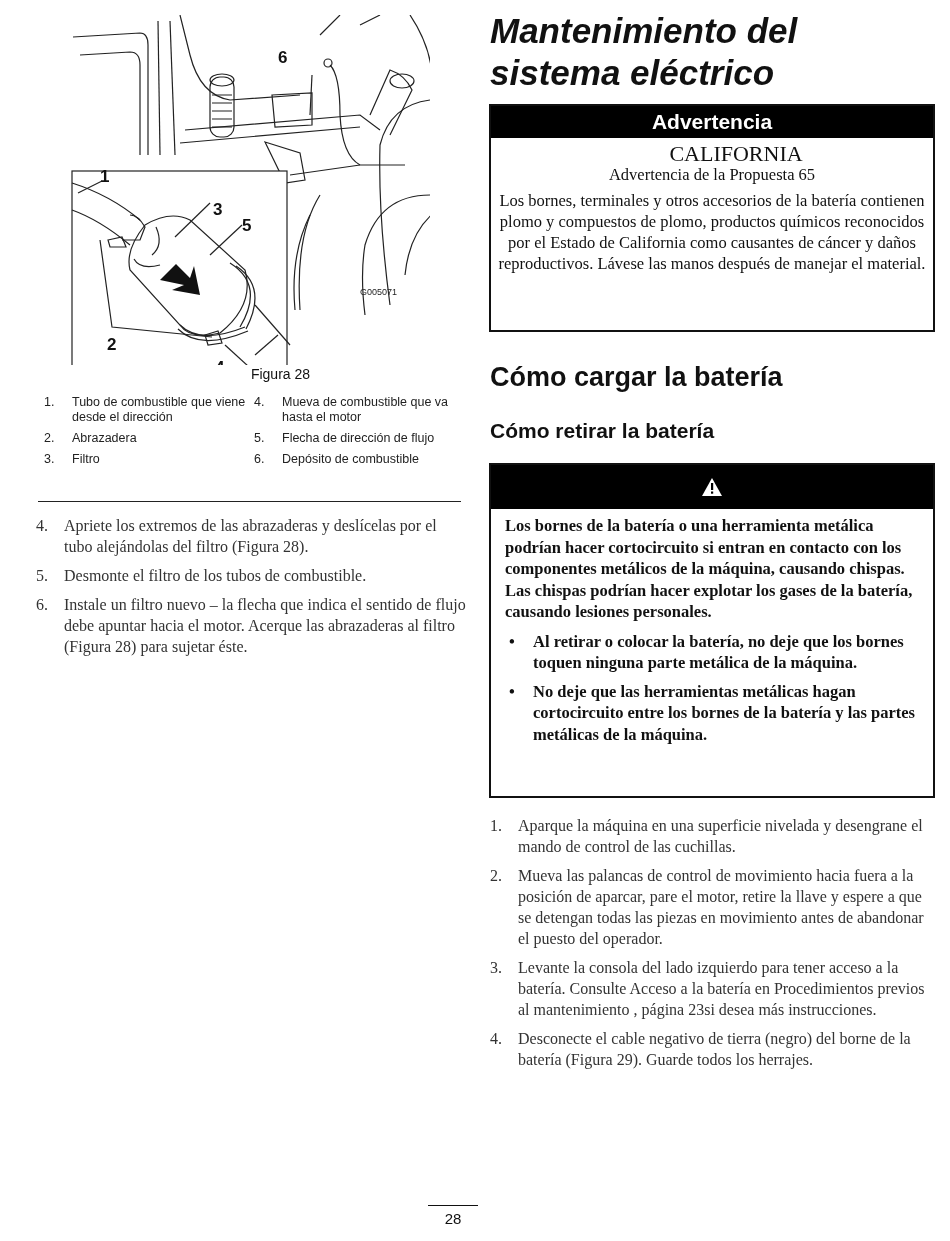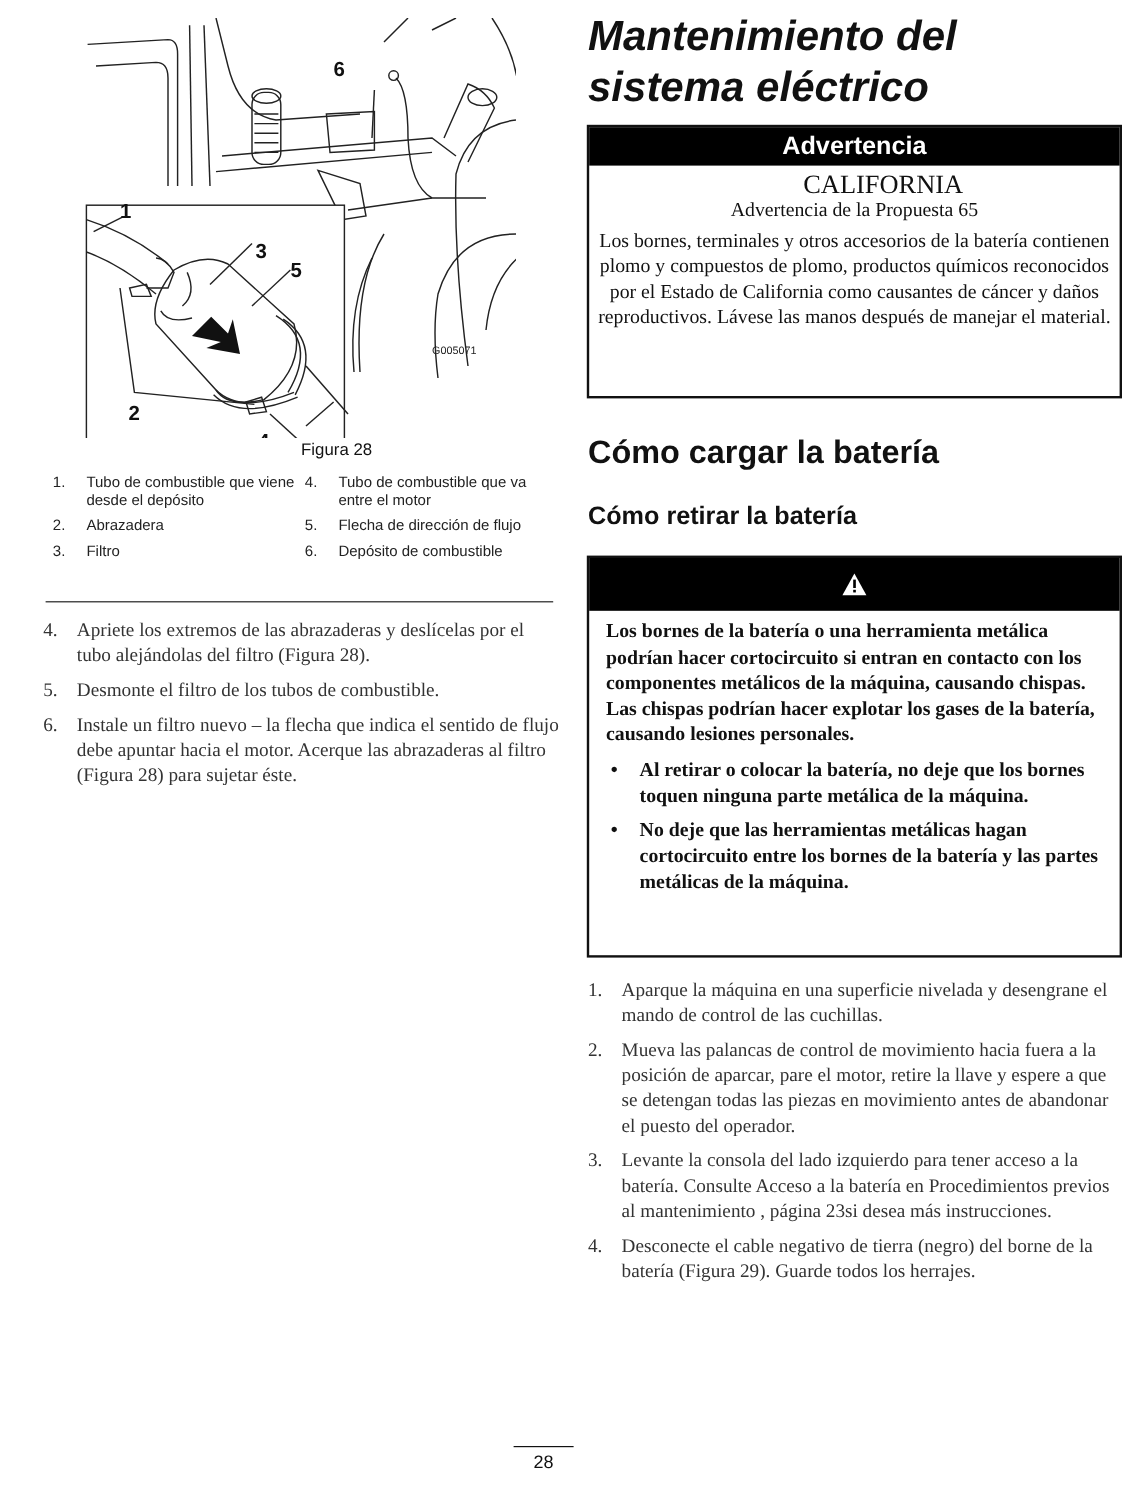--- a/index.html
+++ b/index.html
@@ -134,25 +134,25 @@
     <text class="gcode" x="300" y="280">G005071</text>
   </svg>
 </div>
 
 <div id="fig-caption" class="sans">Figura 28</div>
 
 <div id="legend" class="sans">
   <div class="leg-row">
     <div class="leg-cell">
       <span class="leg-num">1.</span>
-      <span class="leg-text">Tubo de combustible que viene desde el depósito</span>
+      <span class="leg-text">Tubo de combustible que viene desde el dirección</span>
     </div>
     <div class="leg-cell">
       <span class="leg-num">4.</span>
-      <span class="leg-text">Tubo de combustible que va entre el motor</span>
+      <span class="leg-text">Mueva de combustible que va hasta el motor</span>
     </div>
   </div>
   <div class="leg-row">
     <div class="leg-cell">
       <span class="leg-num">2.</span>
       <span class="leg-text">Abrazadera</span>
     </div>
     <div class="leg-cell">
       <span class="leg-num">5.</span>
       <span class="leg-text">Flecha de dirección de flujo</span>

